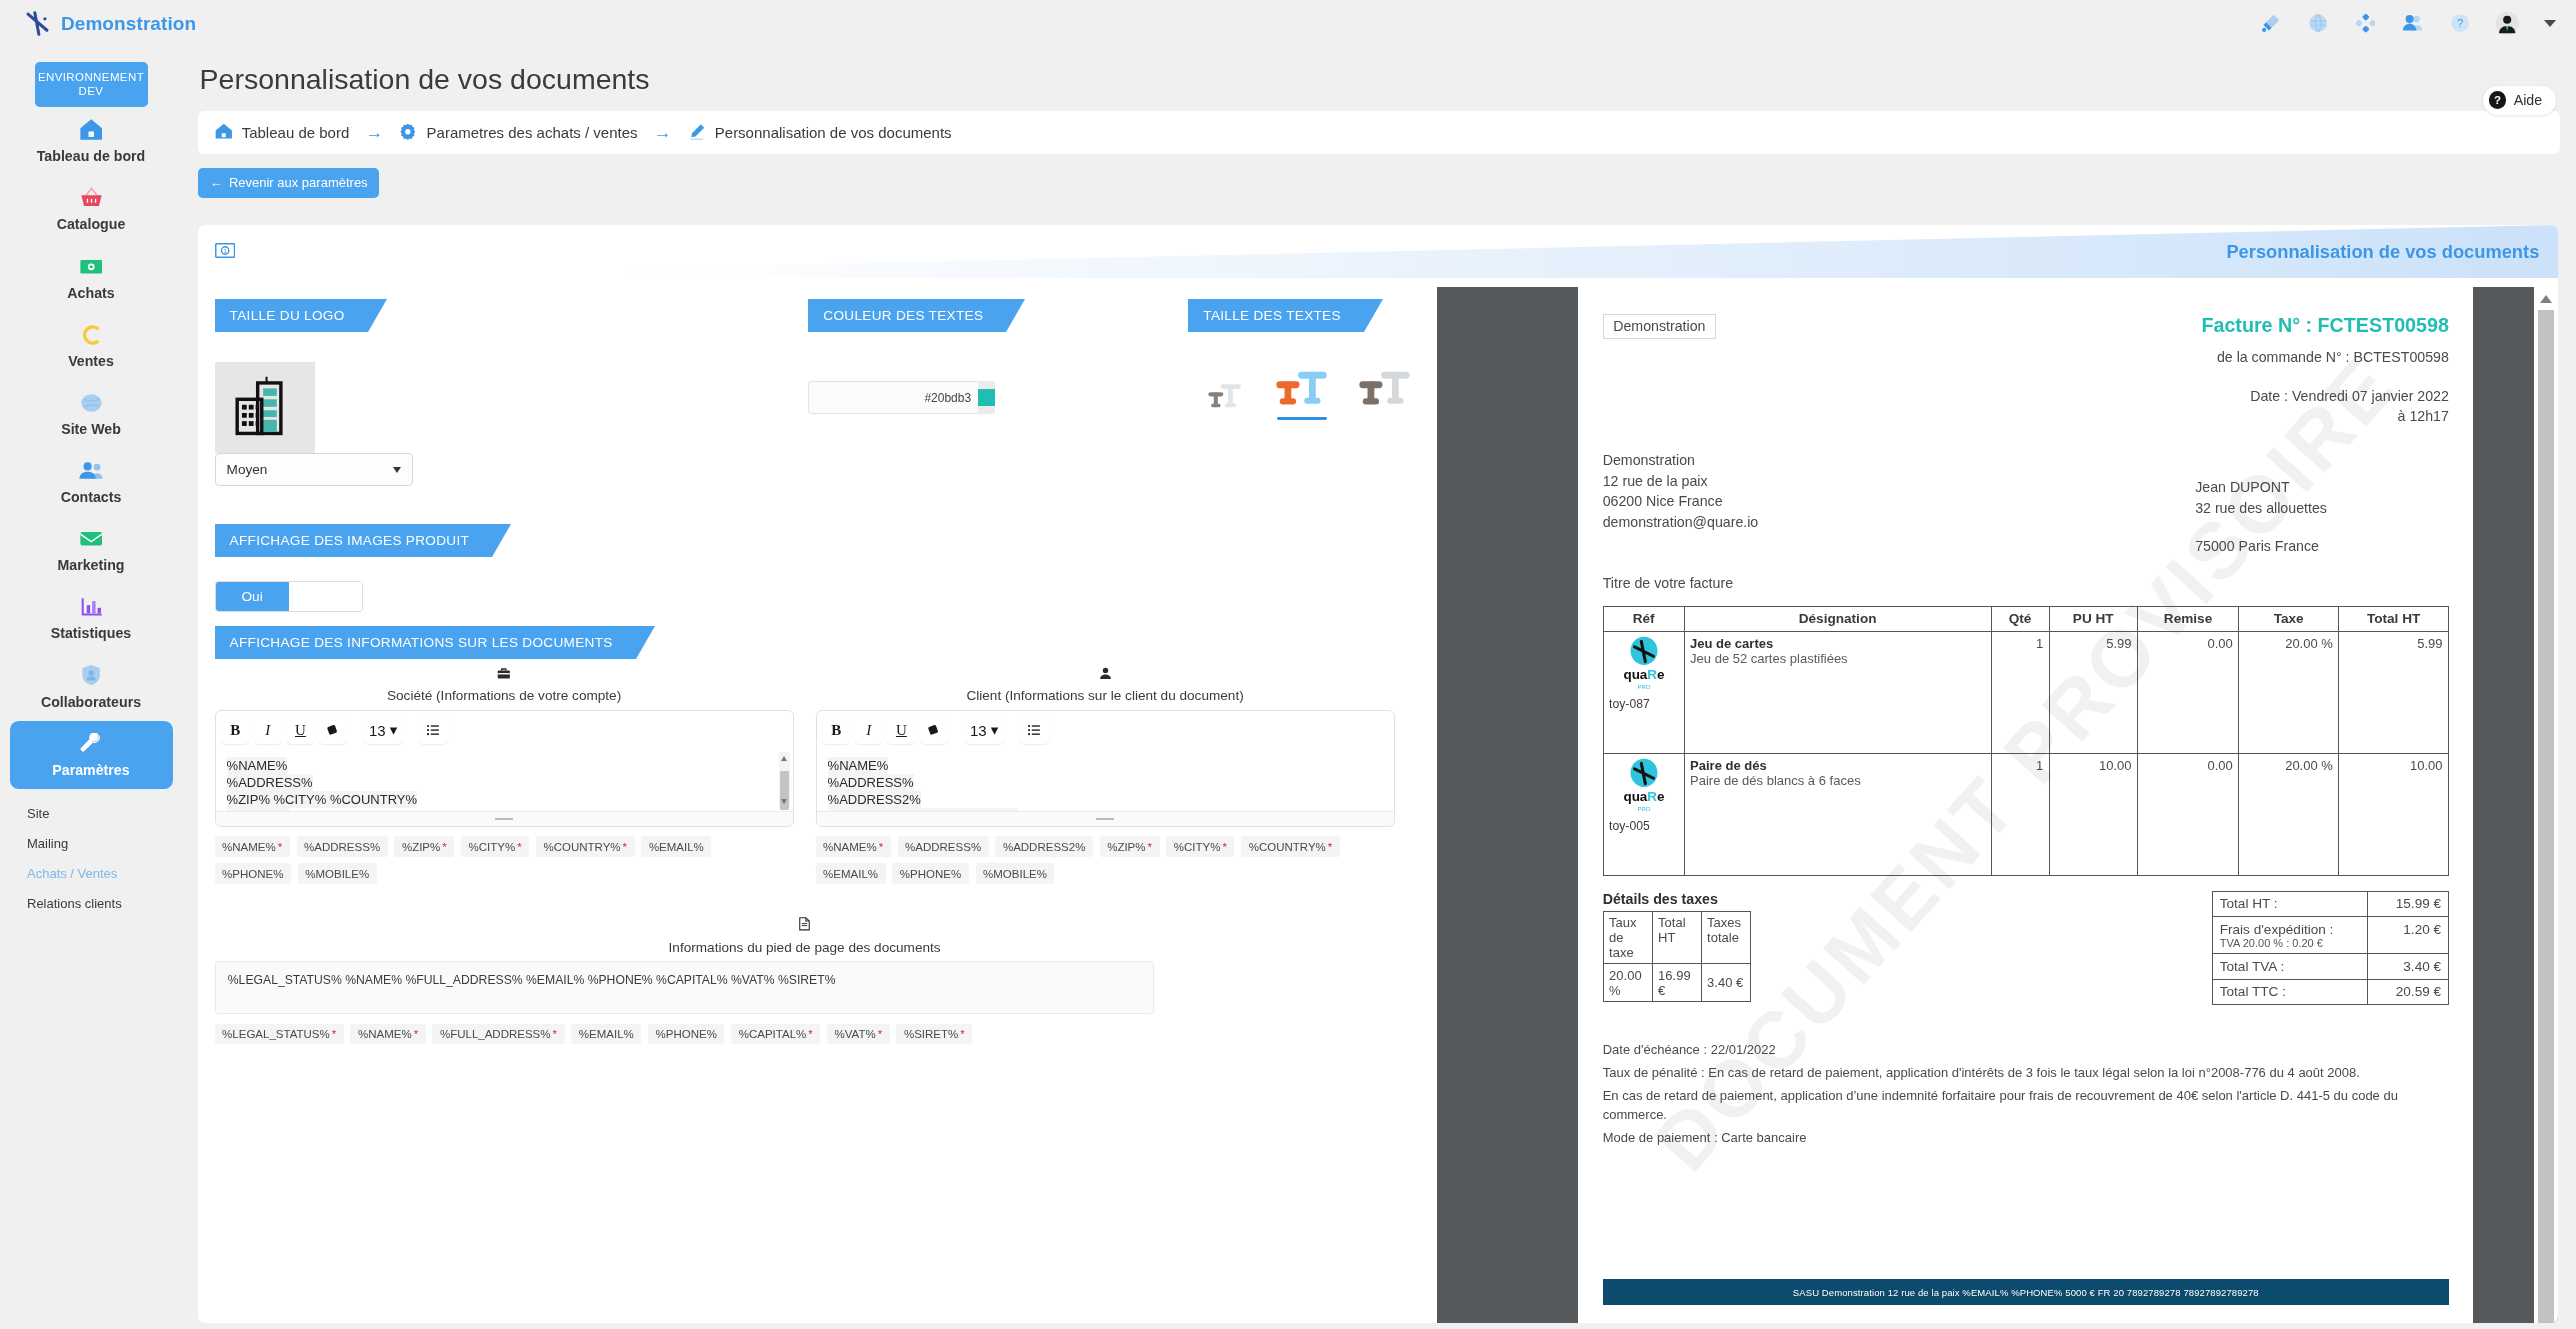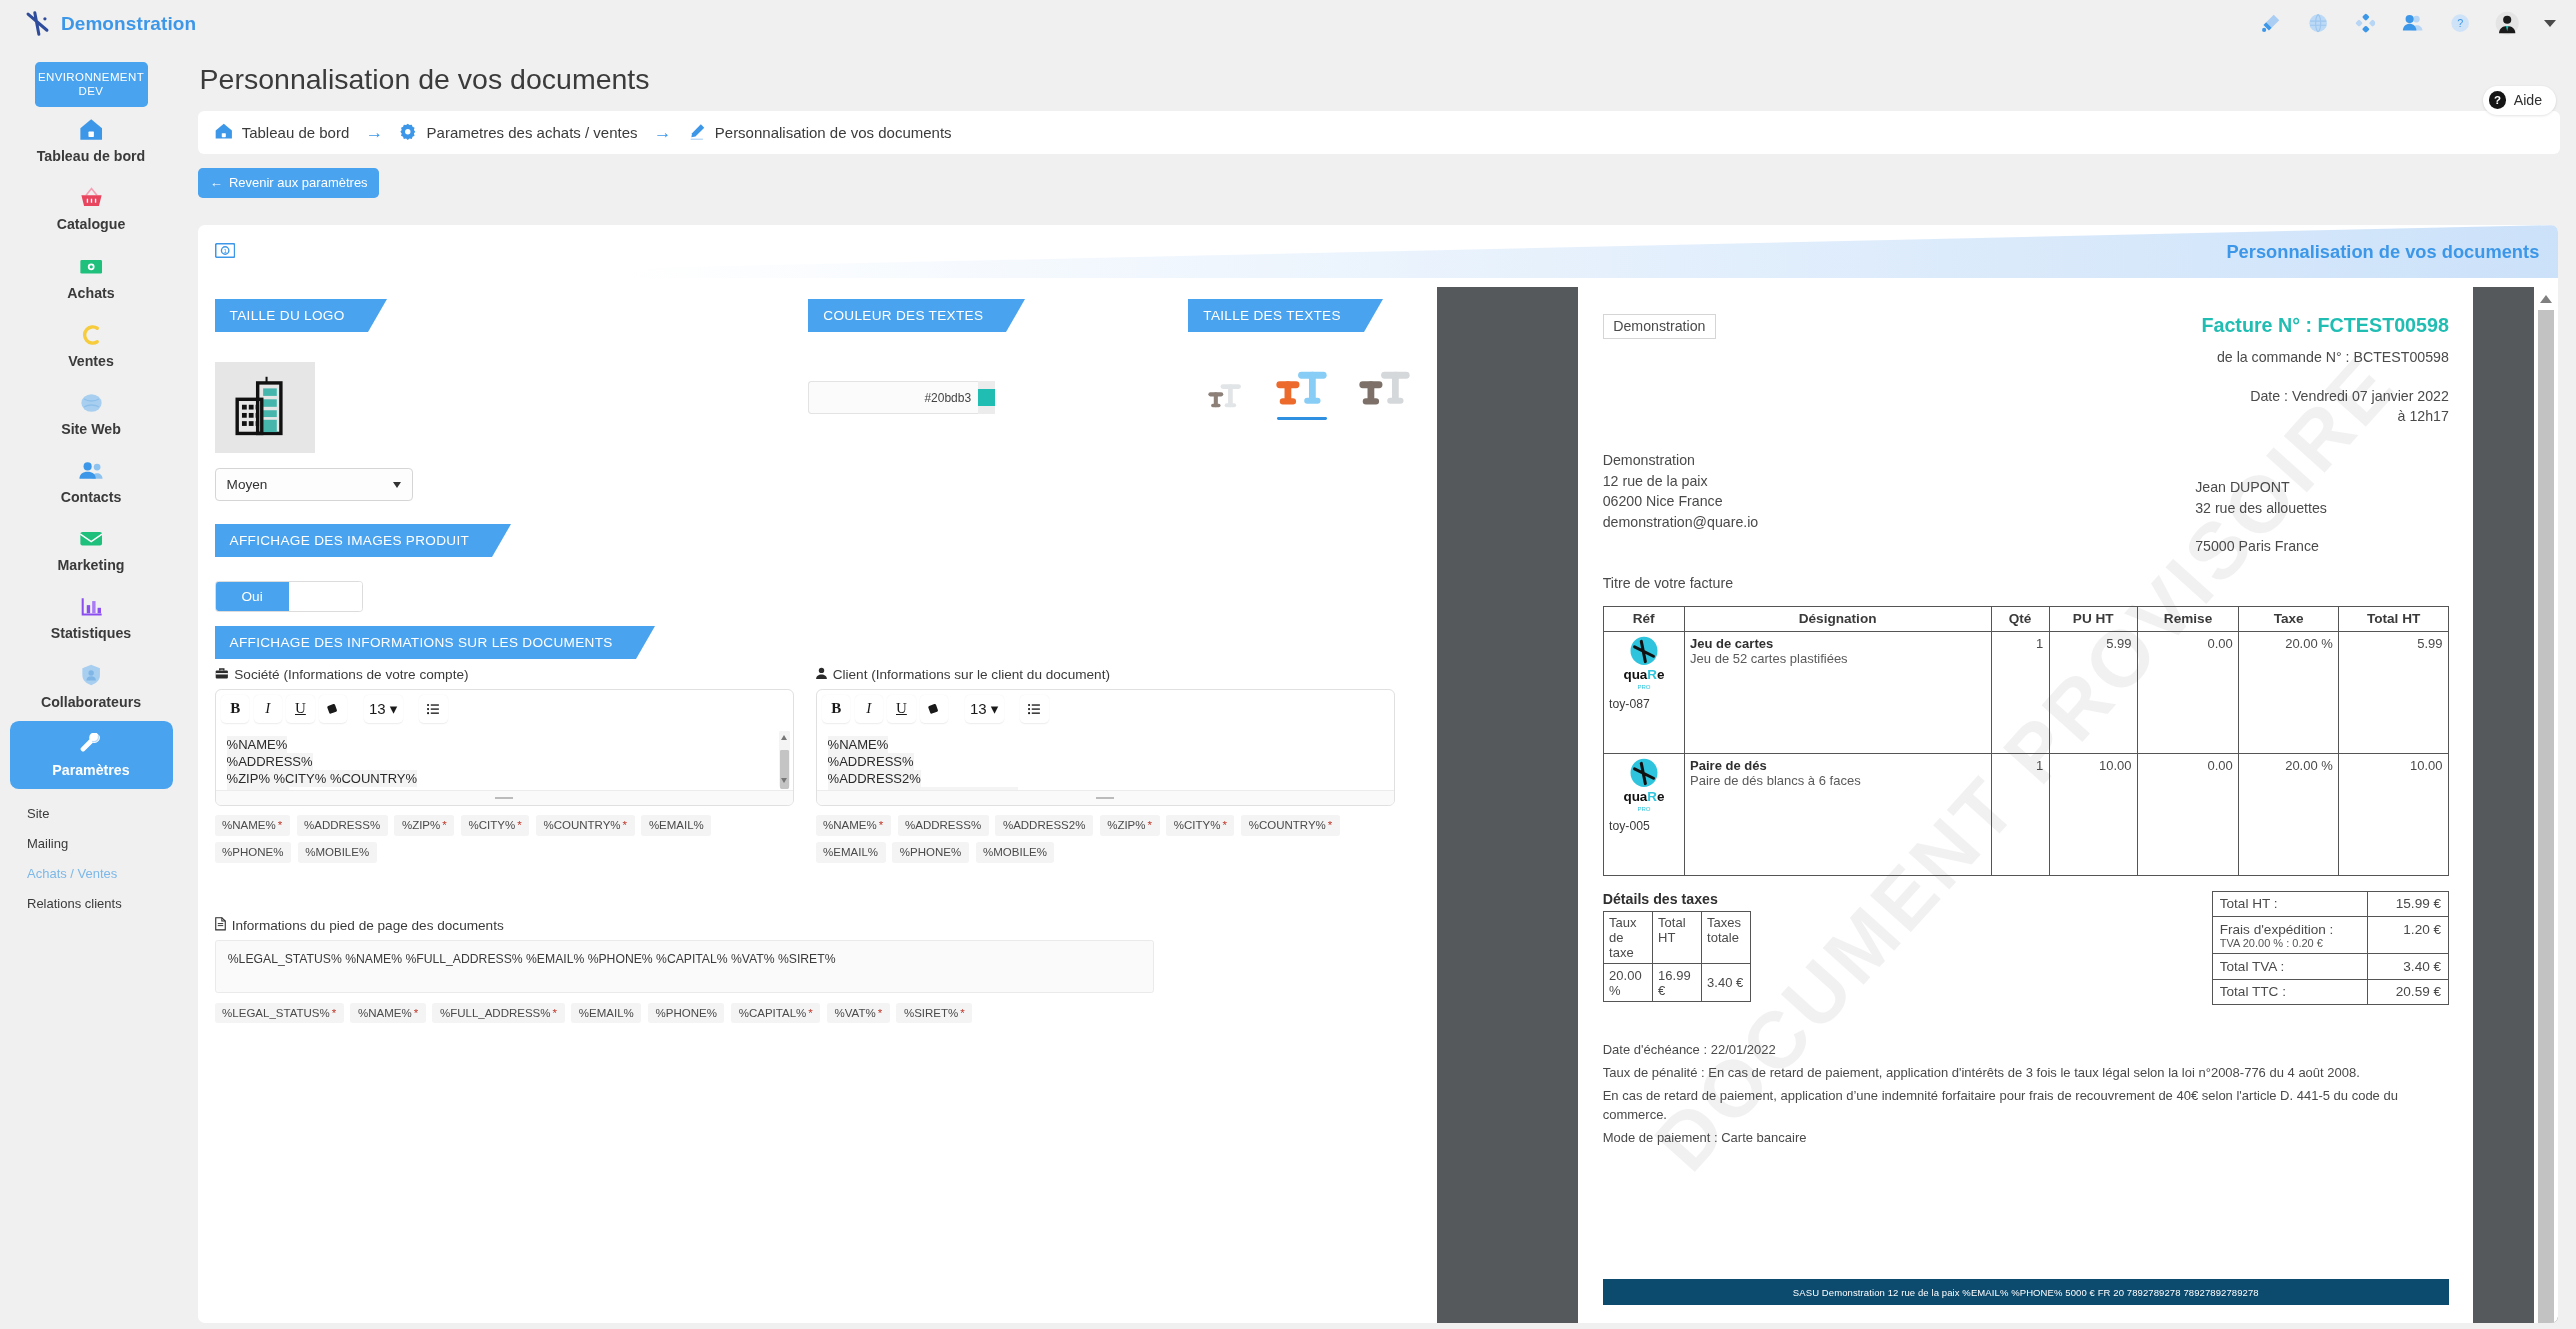--- a/index.html
+++ b/index.html
@@ -91,21 +91,21 @@
 
   
   .form-col { position: absolute; top: 62px; left: 0; width: 1213px; height: 1036px; padding: 0 0 0 6.8px; }
 
   .sec-logo { position: absolute; left: 16.3px; top: 12.2px; }
   .logo-thumb {
     margin-top: 30px; width: 100px; height: 91px; background: #e6e6e6;
     display: flex; align-items: center; justify-content: center;
   }
   .select-box {
-    margin-top: 15px; width: 198px; height: 33px; border: 0.7px solid #d5d5d5;
+    margin-top: 0; width: 198px; height: 33px; border: 0.7px solid #d5d5d5;
     border-radius: 4.1px; background: #fdfdfd; display: flex; align-items: center;
     justify-content: space-between; padding: 0 11px; font-size: 13.6px; color: #333; cursor: pointer;
   }
   .caret { width: 0; height: 0; border-left: 4.7px solid transparent; border-right: 4.7px solid transparent; border-top: 6.1px solid #333; }
 
   .sec-color { position: absolute; left: 610px; top: 12.2px; }
   .color-row { margin-top: 49px; display: flex; align-items: stretch; width: 136px; }
   .color-input {
     flex: 1; height: 33px; border: 0.7px solid #e3e3e3; border-right: none;
     border-radius: 3.4px 0 0 3.4px; background: #fbfbfb; font-size: 12px; color: #444;
@@ -126,21 +126,21 @@
     margin-top: 24.4px; width: 148px; height: 31px; display: flex;
     border: 0.7px solid #dcdcdc; border-radius: 3.4px; overflow: hidden; cursor: pointer; background:#fff;
   }
   .toggle-on { width: 73px; background: #4aa3ee; color: #fff; display: flex; align-items: center; justify-content: center; font-size: 13.6px; }
   .toggle-off { flex: 1; background: #fff; }
 
   .sec-info { position: absolute; left: 16.3px; top: 339px; }
 
   .editors { position: absolute; left: 16.3px; top: 380px; width: 1180px; display: flex; gap: 22px; }
   .editor-block { width: 579px; }
-  .editor-label { font-size: 13.6px; color: #3b3b3b; display: flex; align-items: center; gap: 6.1px; margin-bottom: 6.8px; }
+  .editor-label { font-size: 13.6px; color: #3b3b3b; display: flex; align-items: center; gap: 6.1px; margin-bottom: 6.8px; flex-direction: column; }
   .editor-frame { border: 0.7px solid #e0e0e0; border-radius: 6.1px; background: #fff; overflow: hidden; }
   .editor-toolbar { display: flex; align-items: center; gap: 4.1px; padding: 4.7px 5.4px; }
   .tb-btn {
     min-width: 28.5px; height: 28.5px; border-radius: 4.7px; background: #fff;
     display: flex; align-items: center; justify-content: center;
     font-size: 15px; color: #1a1a1a; cursor: pointer; padding: 0 5.4px;
     box-shadow: 0 0.7px 1.4px rgba(0,0,0,.08);
   }
   .tb-sep { width: 8.1px; }
   .editor-body {

